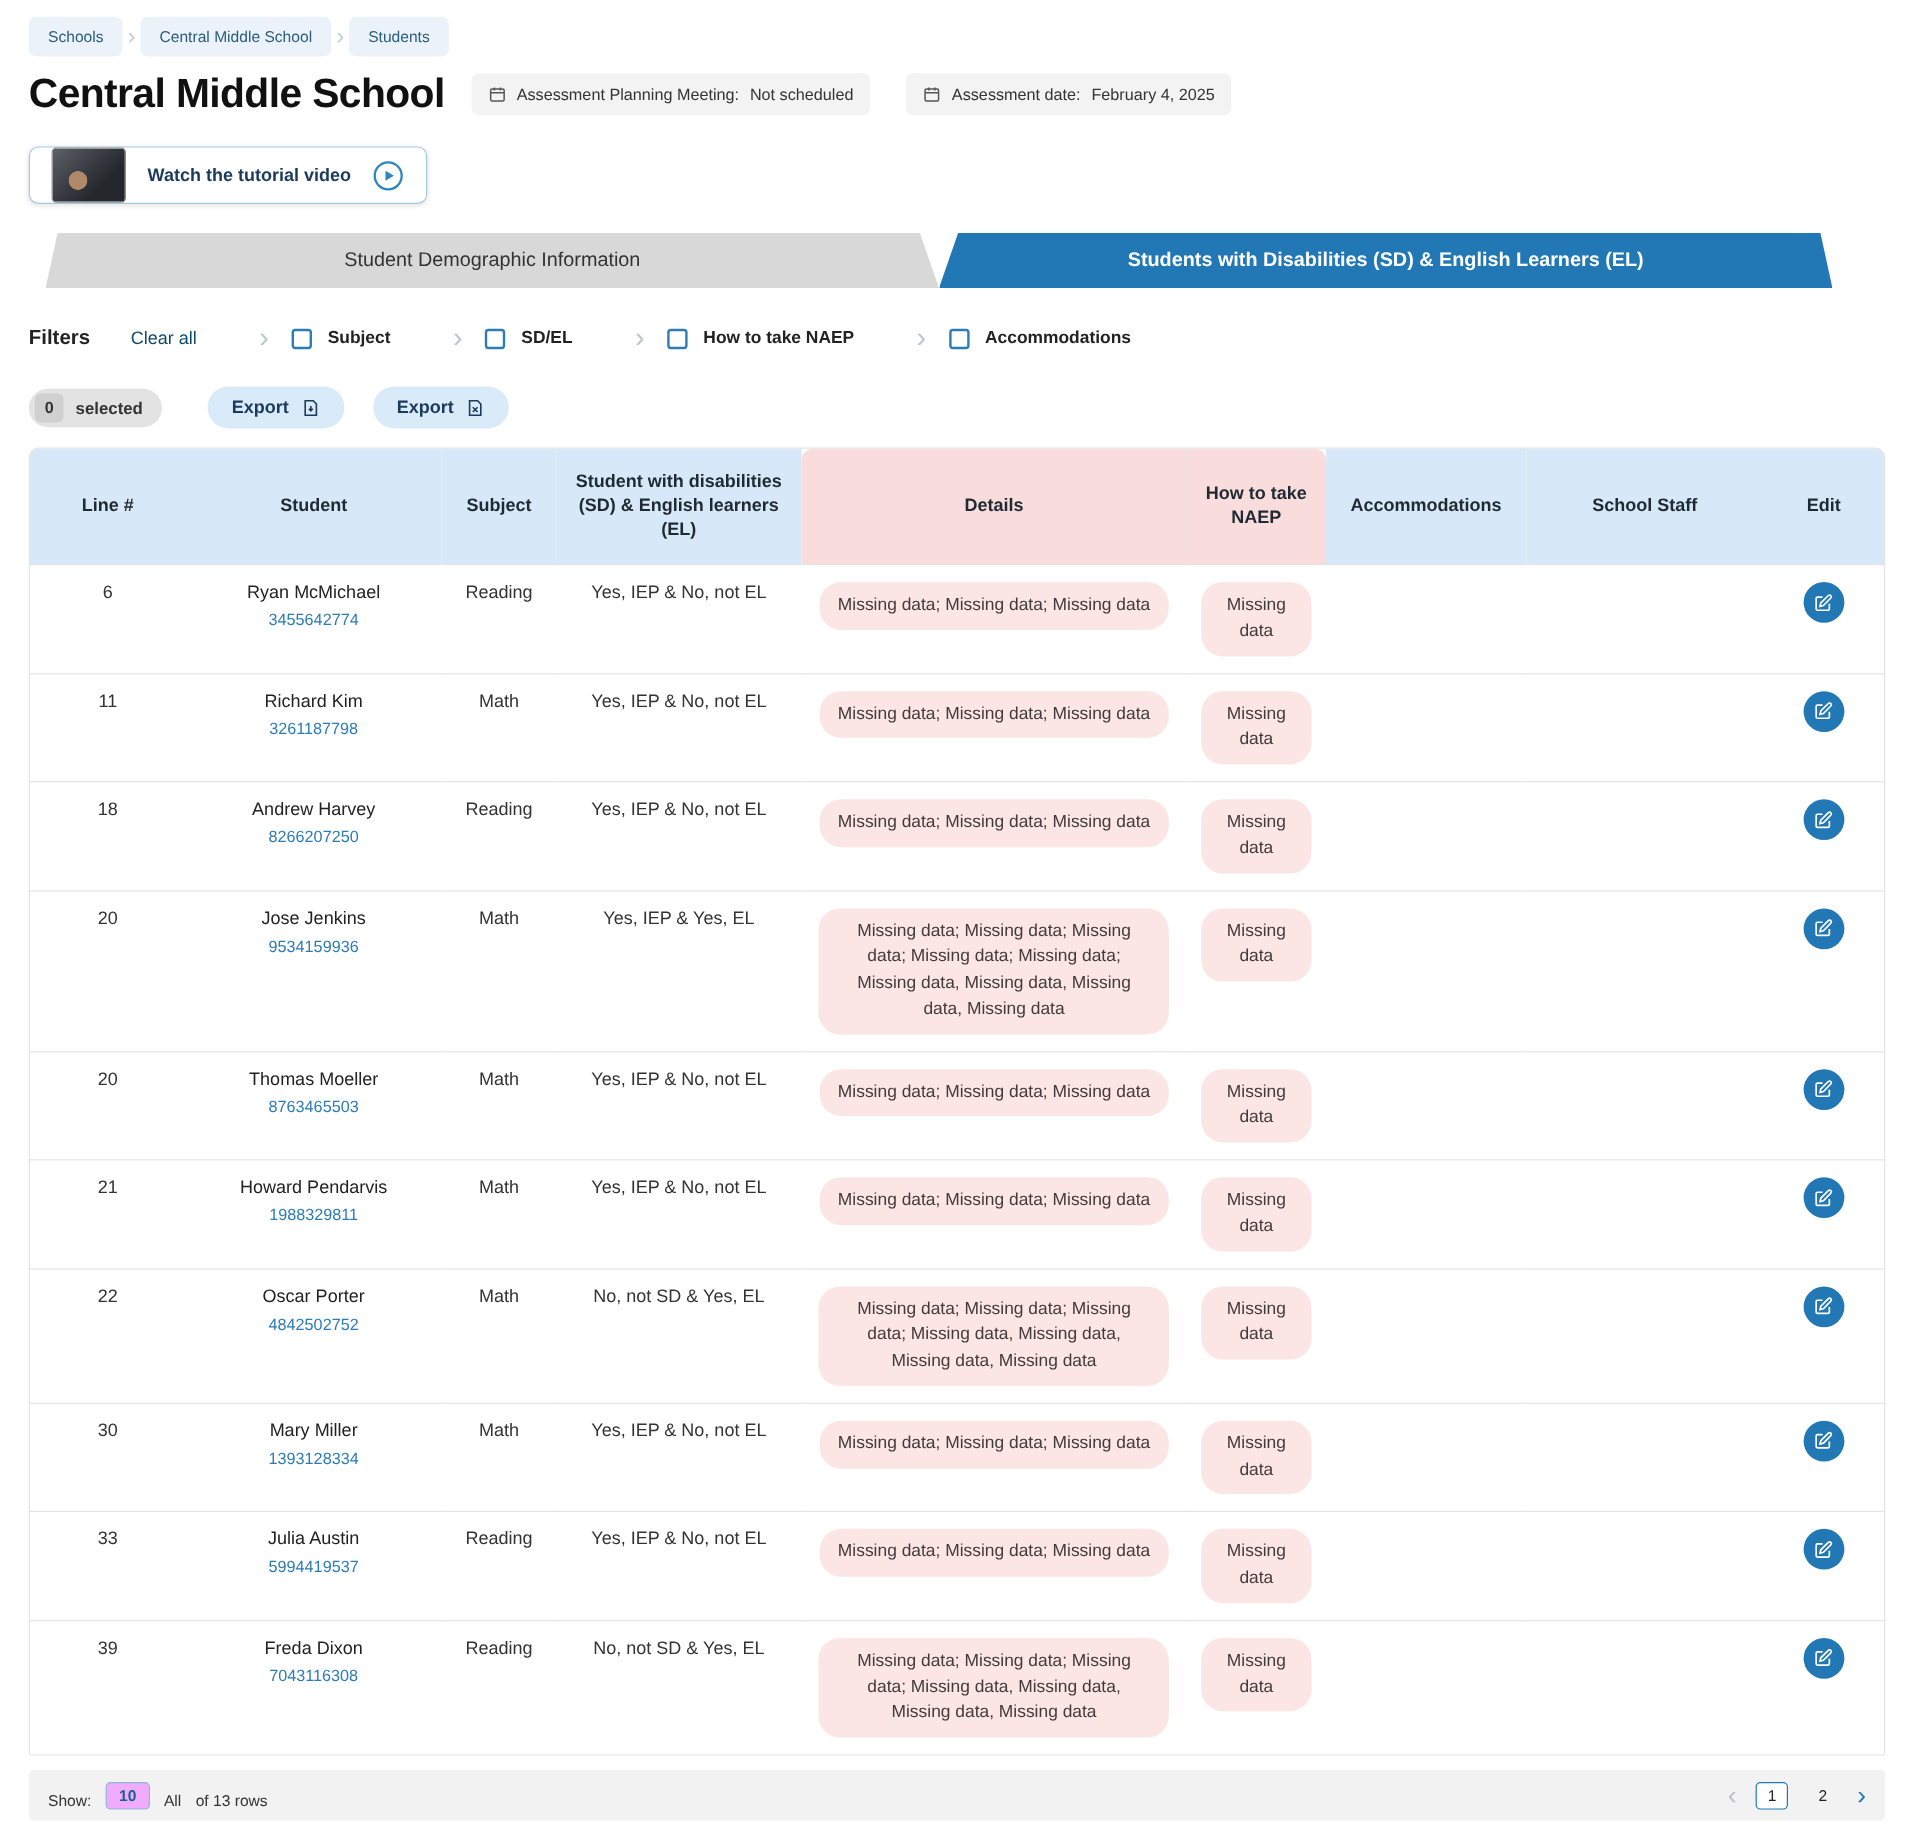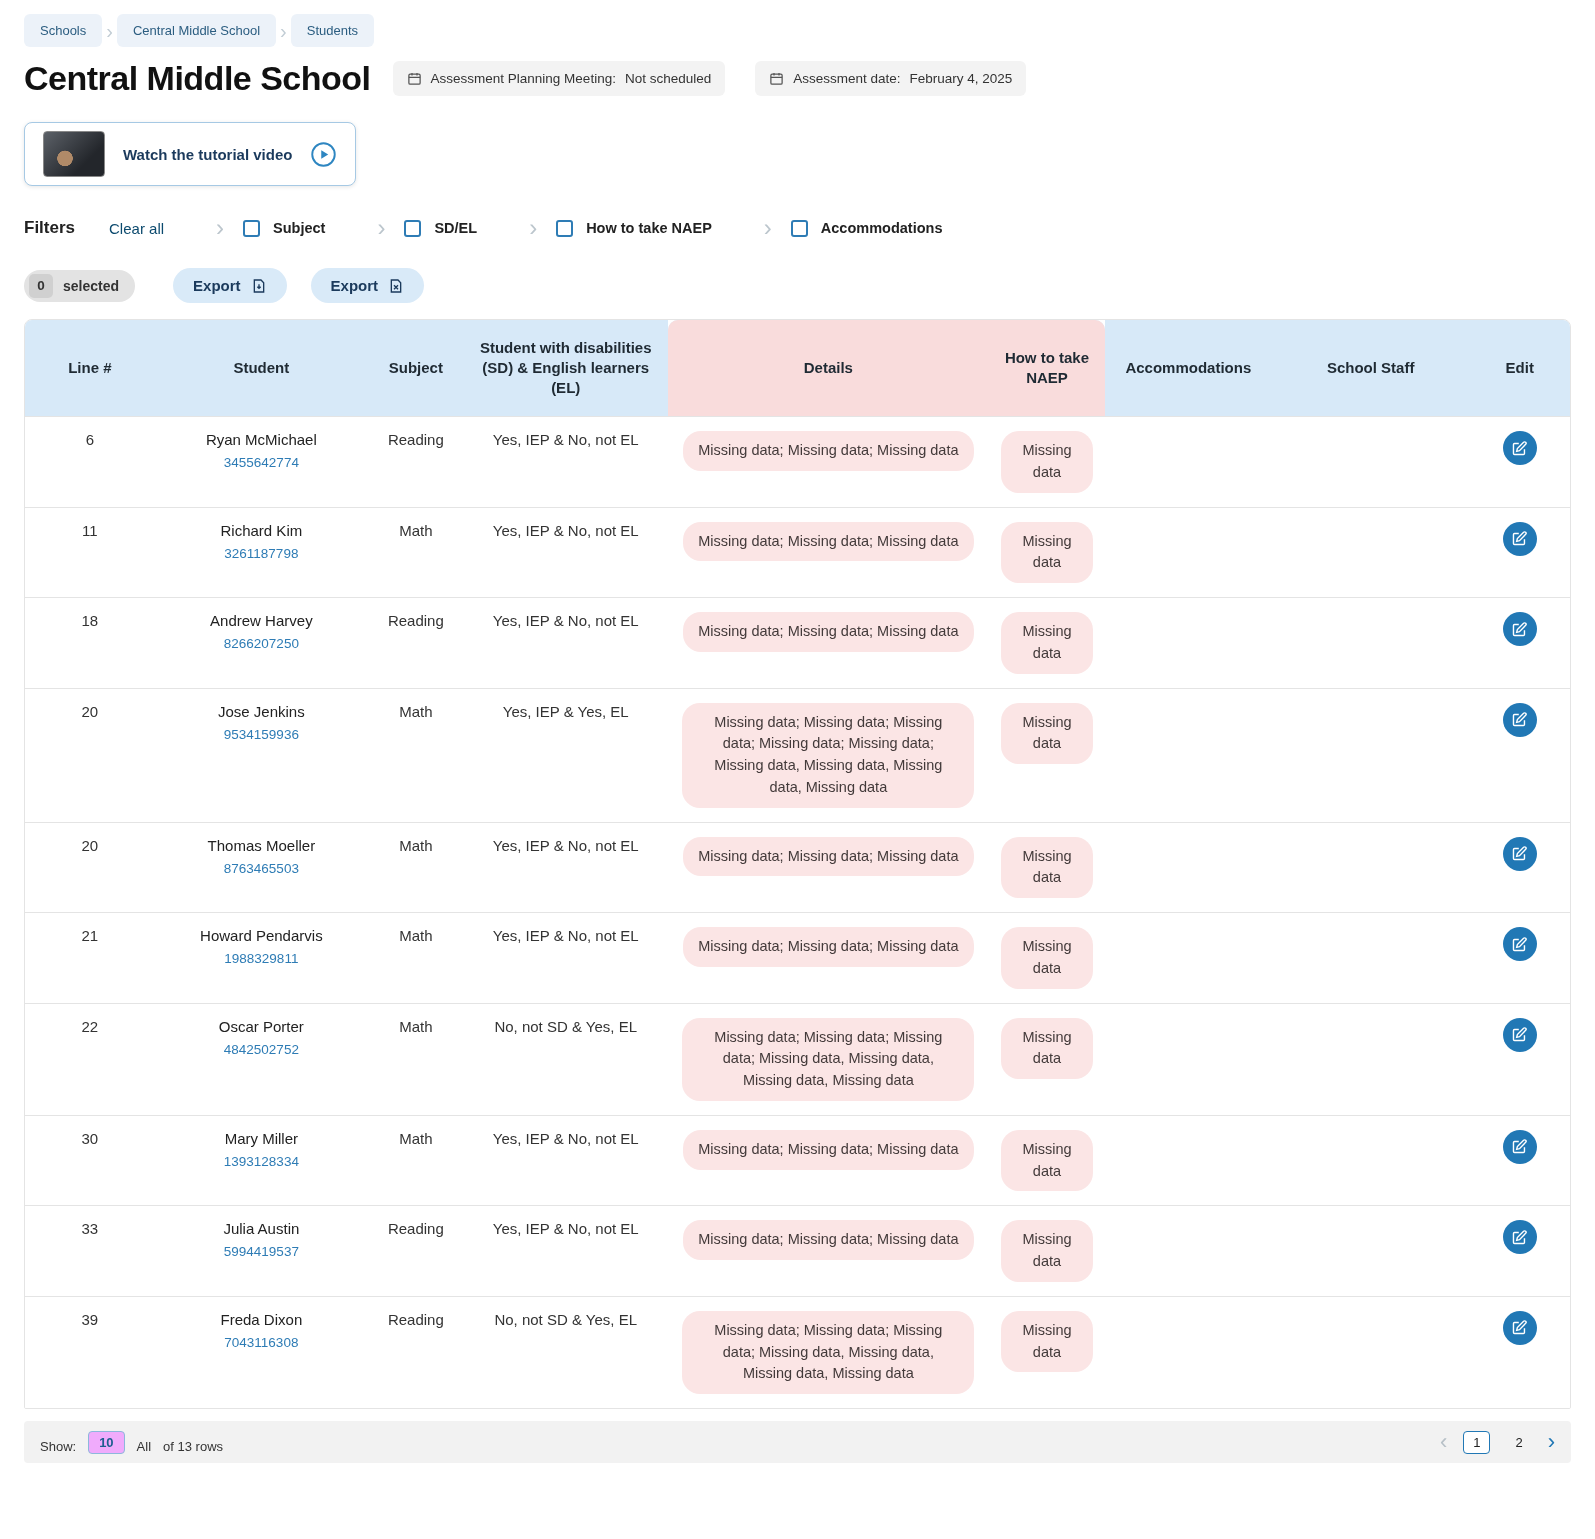--- a/index.html
+++ b/index.html
@@ -15,21 +15,21 @@
 
   
   .title-row { display: flex; align-items: center; gap: 22px; margin-top: 12px; }
   .page-title { font-size: 34px; font-weight: 800; color: #111; letter-spacing: -0.5px; }
   .badge { background: #f3f3f3; border-radius: 6px; padding: 10px 14px; font-size: 13.5px; display: flex; align-items: center; gap: 9px; color: #333; }
   .badge b { font-weight: 400; }
   .badge + .badge { margin-left: 8px; }
 
   
   .cards { display: flex; gap: 42px; margin-top: 24px; }
-  .card { border: 1px solid #a6c9e4; border-radius: 8px; background: #fff; box-shadow: 0 1px 4px rgba(0,0,0,0.10); padding: 8px 18px; display: flex; align-items: center; gap: 18px; height: 64px; cursor: pointer; }
+  .card { border: 1px solid #a6c9e4; border-radius: 8px; background: #fff; box-shadow: 0 1px 4px rgba(0,0,0,0.10); padding: 8px 18px; display: flex; align-items: center; gap: 18px; height: 48px; cursor: pointer; }
   .card-label { font-weight: 700; color: #1b3a5c; font-size: 15px; }
   .thumb { width: 62px; height: 46px; border-radius: 4px; background: radial-gradient(circle at 35% 60%, #b08a68 0 16%, rgba(0,0,0,0) 17%), linear-gradient(135deg, #5c6168 0%, #23262b 70%); border: 1px solid #888; }
 
   
   .tabbar { margin: 24px 44px 0 14px; display: flex; height: 46px; }
   .tab { flex: 1; display: flex; align-items: center; justify-content: center; font-size: 16.5px; cursor: pointer; }
   .tab-inactive { background: #d8d8d8; color: #333; clip-path: polygon(0 100%, 10px 0, calc(100% - 16px) 0, 100% 100%); }
   .tab-active { background: #2178b5; color: #fff; font-weight: 700; clip-path: polygon(0 100%, 16px 0, calc(100% - 10px) 0, 100% 100%); }
 
   
@@ -130,20 +130,24 @@
       <span class="card-label">Watch the tutorial video</span>
       <span>
         <svg width="27" height="27" viewBox="0 0 24 24" fill="none" stroke="#2e86c1" stroke-width="1.7">
             <circle cx="12" cy="12" r="10"></circle>
             <path d="M10 8.3l6.2 3.7-6.2 3.7z" fill="#2e86c1" stroke="none"></path>
           </svg>
       </span>
     </div>
   </div>
 
+  <div class="tabbar">
+    <div class="tab tab-inactive">Student Demographic Information</div>
+    <div class="tab tab-active">Students with Disabilities (SD) &amp; English Learners (EL)</div>
+  </div>
 
   <div class="filters">
     <span class="filters-title">Filters</span>
     <span class="clear-all">Clear all</span>
 
       <span class="filter-unit">
         <span class="filter-chevron">›</span>
         <span class="checkbox"></span>
         <span class="filter-label">Subject</span>
       </span>

